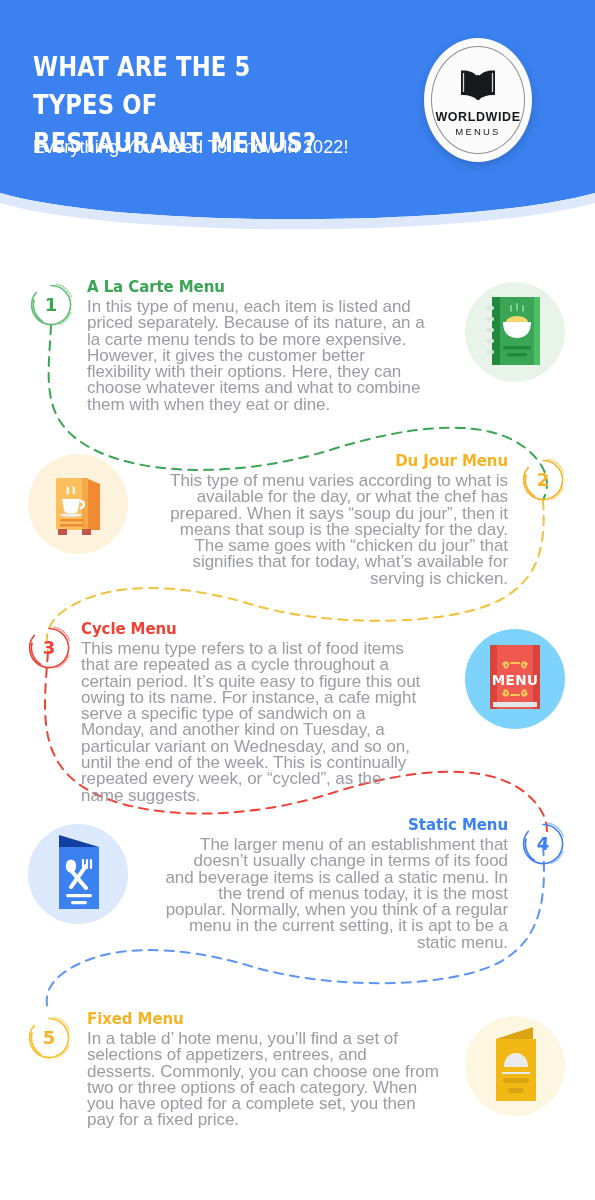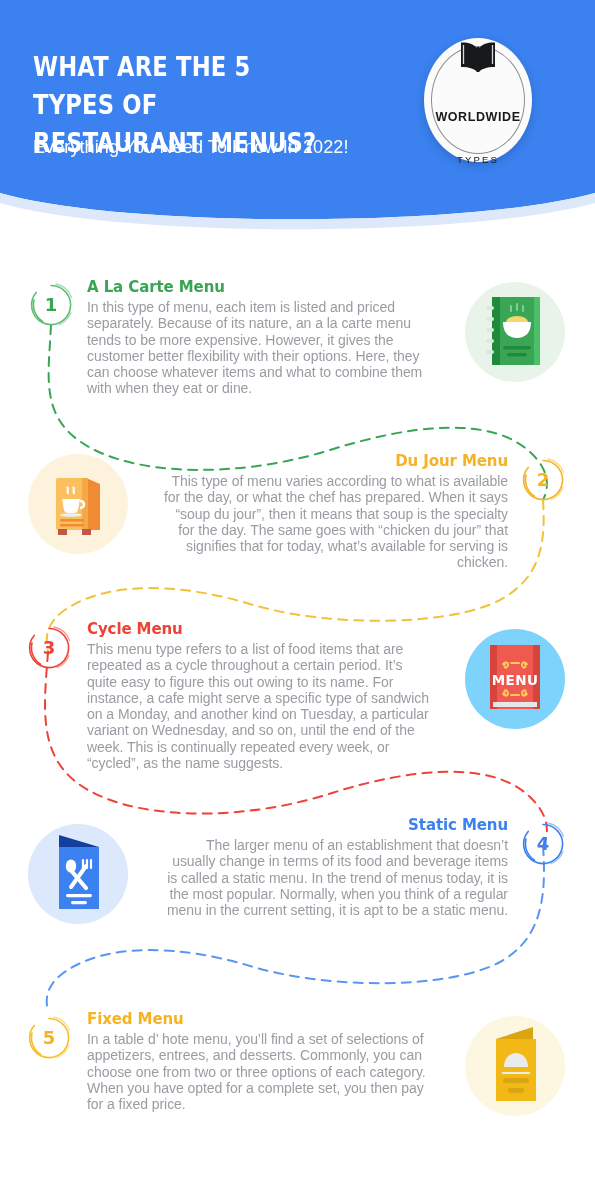--- a/index.html
+++ b/index.html
@@ -75,21 +75,20 @@
     width: 94px; height: 108px;
     border: 1px solid #8e8e8e;
     border-radius: 50%;
   }
   .logo-inner {
     position: relative;
     display: flex;
     flex-direction: column;
     align-items: center;
     padding-top: 4px;
-    gap: 28px;
   }
   .logo-book { margin-bottom: 5px; }
   .logo-name {
     font-family: "Liberation Sans", sans-serif;
     font-size: 12.5px;
     font-weight: bold;
     letter-spacing: 0.6px;
     color: #17181a;
     line-height: 13px;
   }
@@ -132,21 +131,21 @@
 
   .sec-title {
     font-family: "DejaVu Sans", sans-serif;
     font-weight: bold;
     font-size: 15px;
     letter-spacing: -0.1px;
     margin-bottom: 3px;
   }
   .sec-body {
     font-family: "Liberation Sans", sans-serif;
-    font-size: 14px;
+    font-size: 17px;
     line-height: 16.3px;
     color: #9b9ba3;
     letter-spacing: -0.05px;
   }
   .sec-body p + p { margin-top: 13px; }
 
   .text-left  { text-align: left; }
   .text-right { text-align: right; }
 
   .icon-circle {
@@ -180,21 +179,21 @@
         <span class="logo-book">
           <svg width="40" height="34" viewBox="0 0 40 34">
             <path d="M19 8 C15 3.5 9 2 3 2.5 L3 27 C9 26.5 15 28 19 31.5 Z" fill="#18191b"></path>
             <path d="M21 8 C25 3.5 31 2 37 2.5 L37 27 C31 26.5 25 28 21 31.5 Z" fill="#18191b"></path>
             <rect x="18.6" y="7" width="2.8" height="25" fill="#18191b"></rect>
             <path d="M5.5 5 L5.5 24" stroke="#fbfbfb" stroke-width="1.3" fill="none" opacity="0.85"></path>
             <path d="M34.5 5 L34.5 24" stroke="#fbfbfb" stroke-width="1.3" fill="none" opacity="0.85"></path>
           </svg>
         </span>
         <span class="logo-name">WORLDWIDE</span>
-        <span class="logo-sub">TYPES</span>
+        <span class="logo-sub">MENUS</span>
       </div>
     </div>
   </div>
 
   <svg class="connectors" viewBox="0 0 595 1200">
 
     <path d="M51,325 C49,372 40,412 78,440 C130,478 240,478 330,450 C410,425 490,415 530,452 C552,472 548,490 543,500" fill="none" stroke="#39a552" stroke-width="2" stroke-dasharray="9 7" stroke-linecap="round"></path>
 
     <path d="M543,500 C546,545 540,578 500,600 C450,626 330,628 250,604 C180,583 105,580 62,612 C44,626 46,642 48,652" fill="none" stroke="#f0c13a" stroke-width="2" stroke-dasharray="9 7" stroke-linecap="round"></path>
 
@@ -290,21 +289,21 @@
     <div class="num-badge" style="left:26px; top:11px;">
       <svg width="46" height="46" viewBox="0 0 46 46">
         <path d="M23,3.5 A19.5,19.5 0 1,1 8.2,10.4" fill="none" stroke="#ef4136" stroke-width="1.6" stroke-linecap="round"></path>
         <path d="M14.5,39.2 A19.5,19.5 0 0,1 6.0,18.0" fill="none" stroke="#ef4136" stroke-width="1.6" stroke-linecap="round"></path>
         <path d="M28,2.0 A21.3,21.3 0 0,1 43.6,15.5" fill="none" stroke="#f79c95" stroke-width="1.3" stroke-linecap="round"></path>
         <path d="M43.0,30.5 A21.3,21.3 0 0,1 31.0,42.6" fill="none" stroke="#f79c95" stroke-width="1.3" stroke-linecap="round"></path>
       </svg>
       <span class="num-text" style="color:#ef4136;">3</span>
     </div>
 
-    <div style="position:absolute; left:87px; top:6px; width:345px;">
+    <div style="position:absolute; left:81px; top:6px; width:345px;">
       <div class="sec-title text-left" style="color:#ef4136;">Cycle Menu</div>
       <div class="sec-body text-left">
         <p>This menu type refers to a list of food items that are repeated as a cycle throughout a certain period. It’s quite easy to figure this out owing to its name. For instance, a cafe might serve a specific type of sandwich on a Monday, and another kind on Tuesday, a particular variant on Wednesday, and so on, until the end of the week. This is continually repeated every week, or “cycled”, as the name suggests.</p>
       </div>
     </div>
 
     <div class="icon-circle" style="left:465px; top:15px; background:#7dd3fc;">
       <svg width="64" height="74" viewBox="0 0 64 74">
         <rect x="7" y="3" width="50" height="64" rx="2" fill="#f0594f"></rect>
         <rect x="7" y="3" width="7" height="64" fill="#d8443c"></rect>

